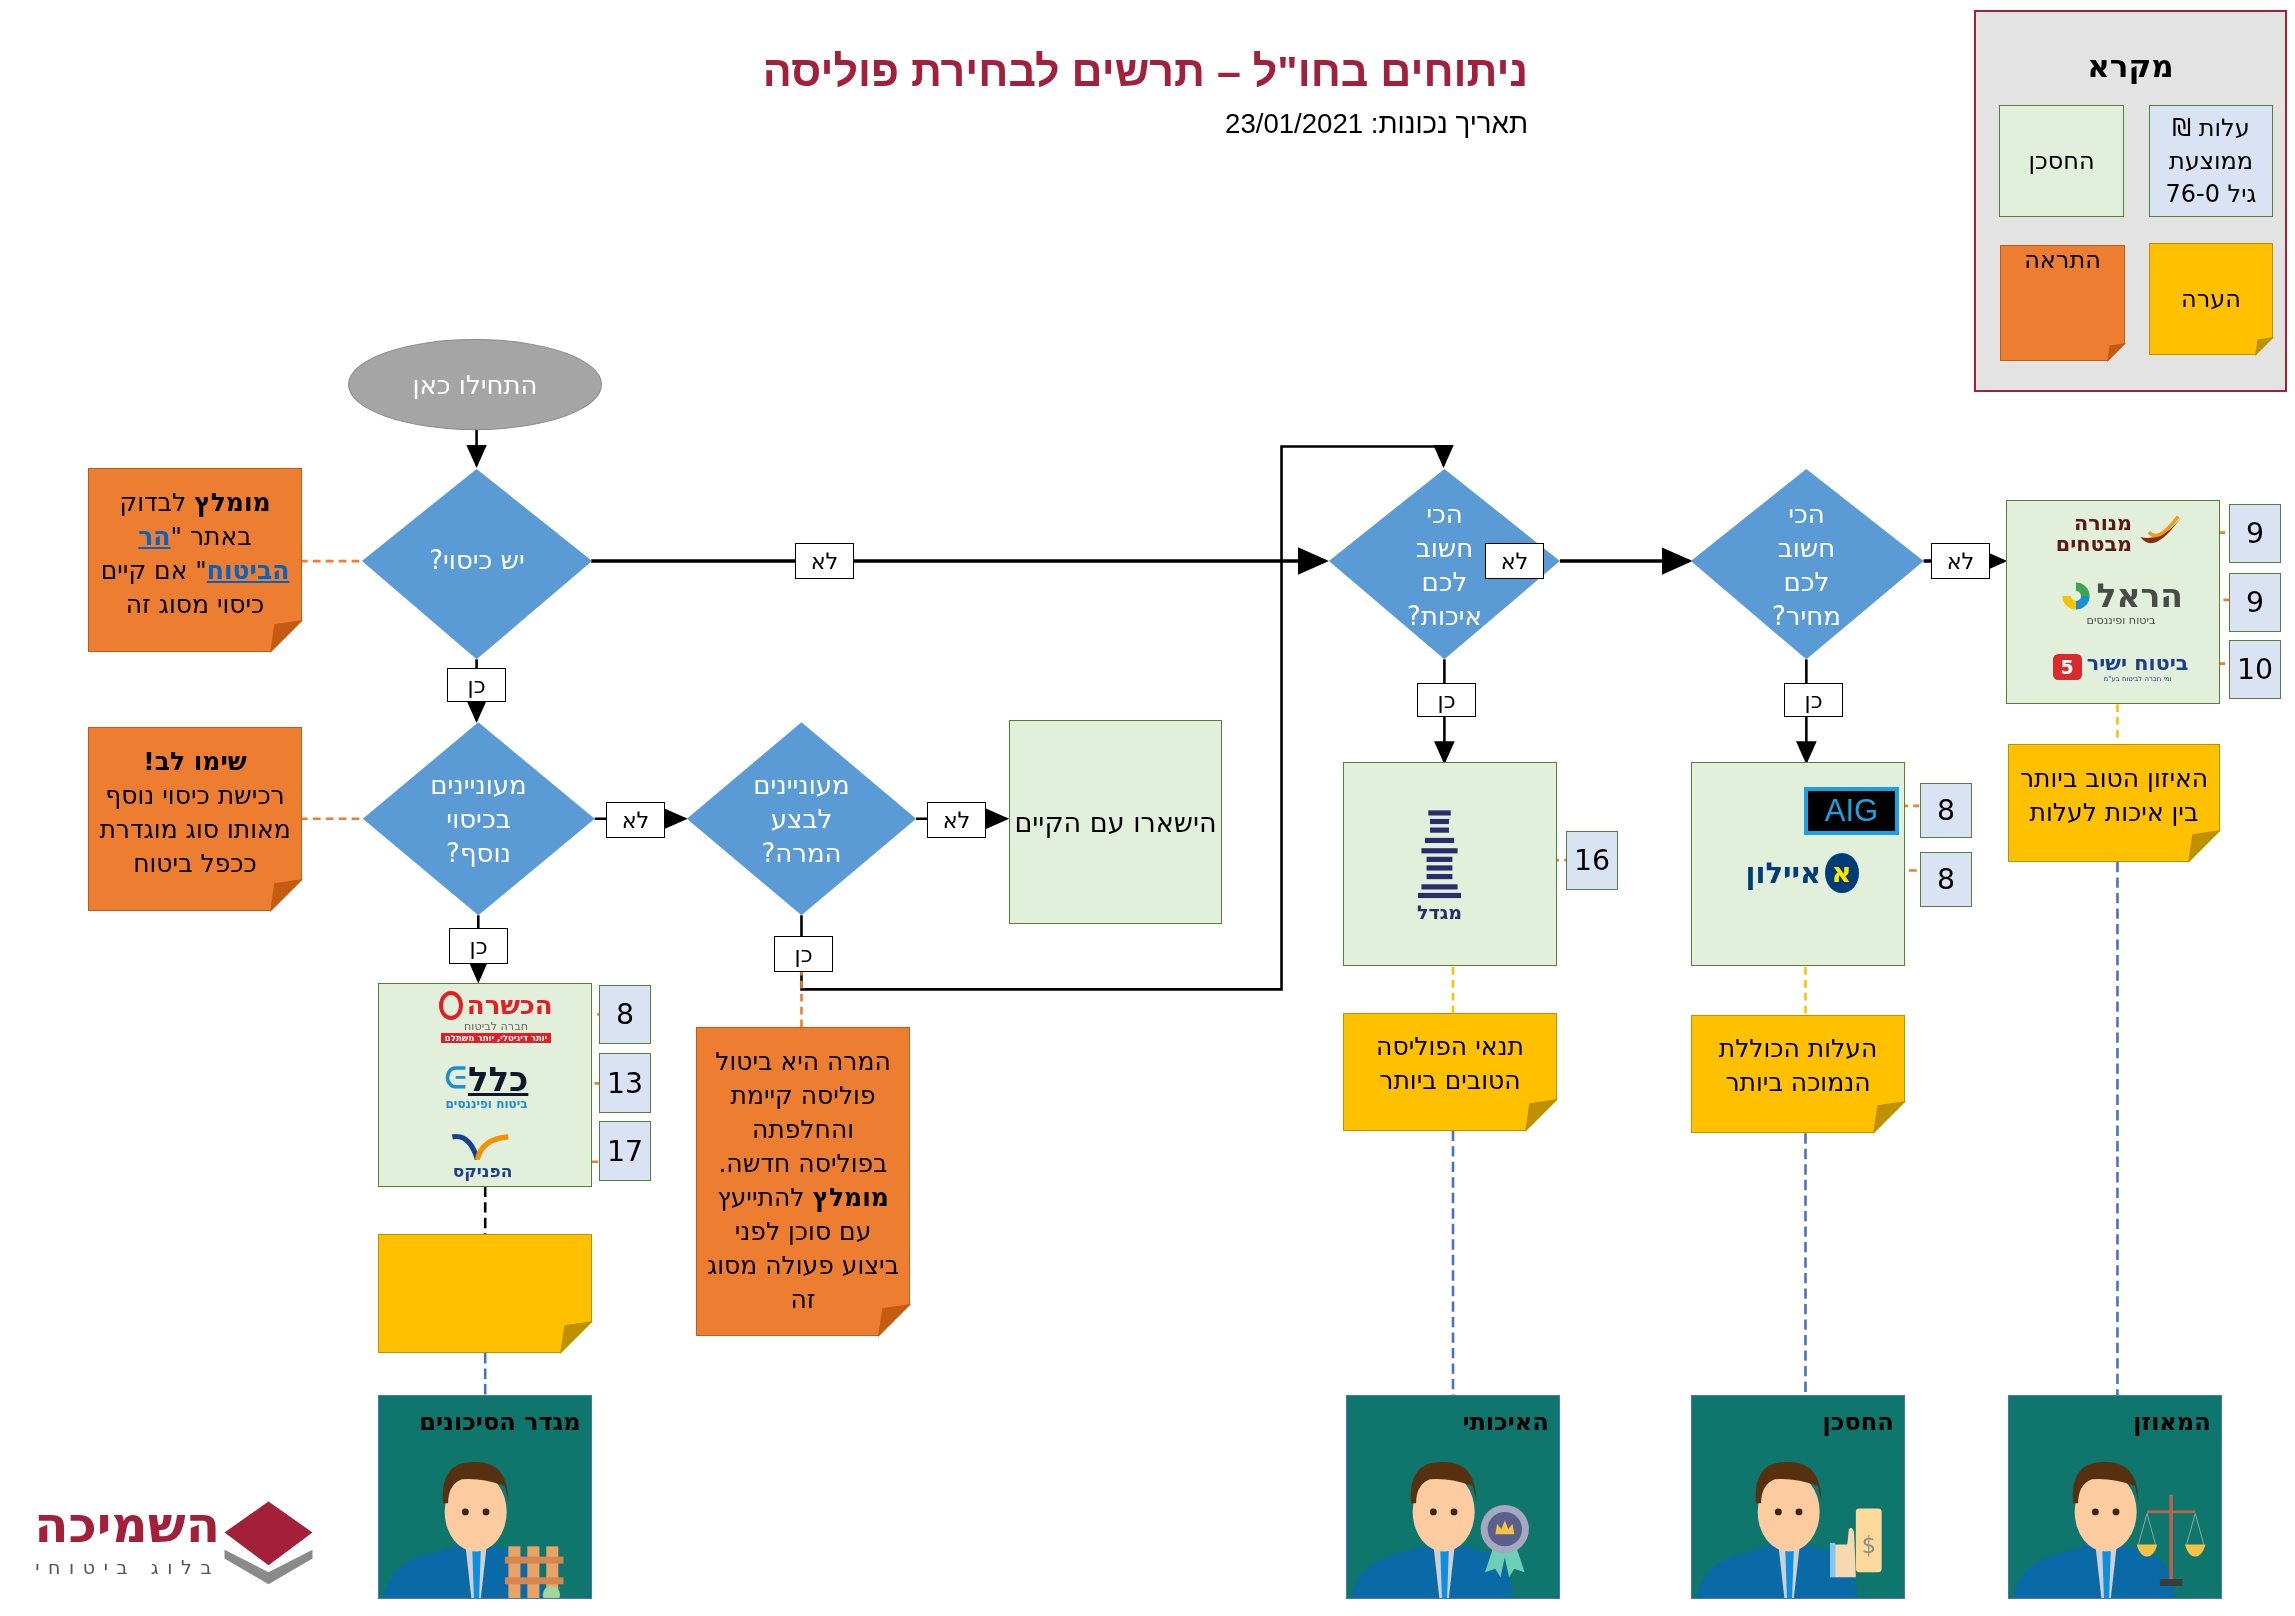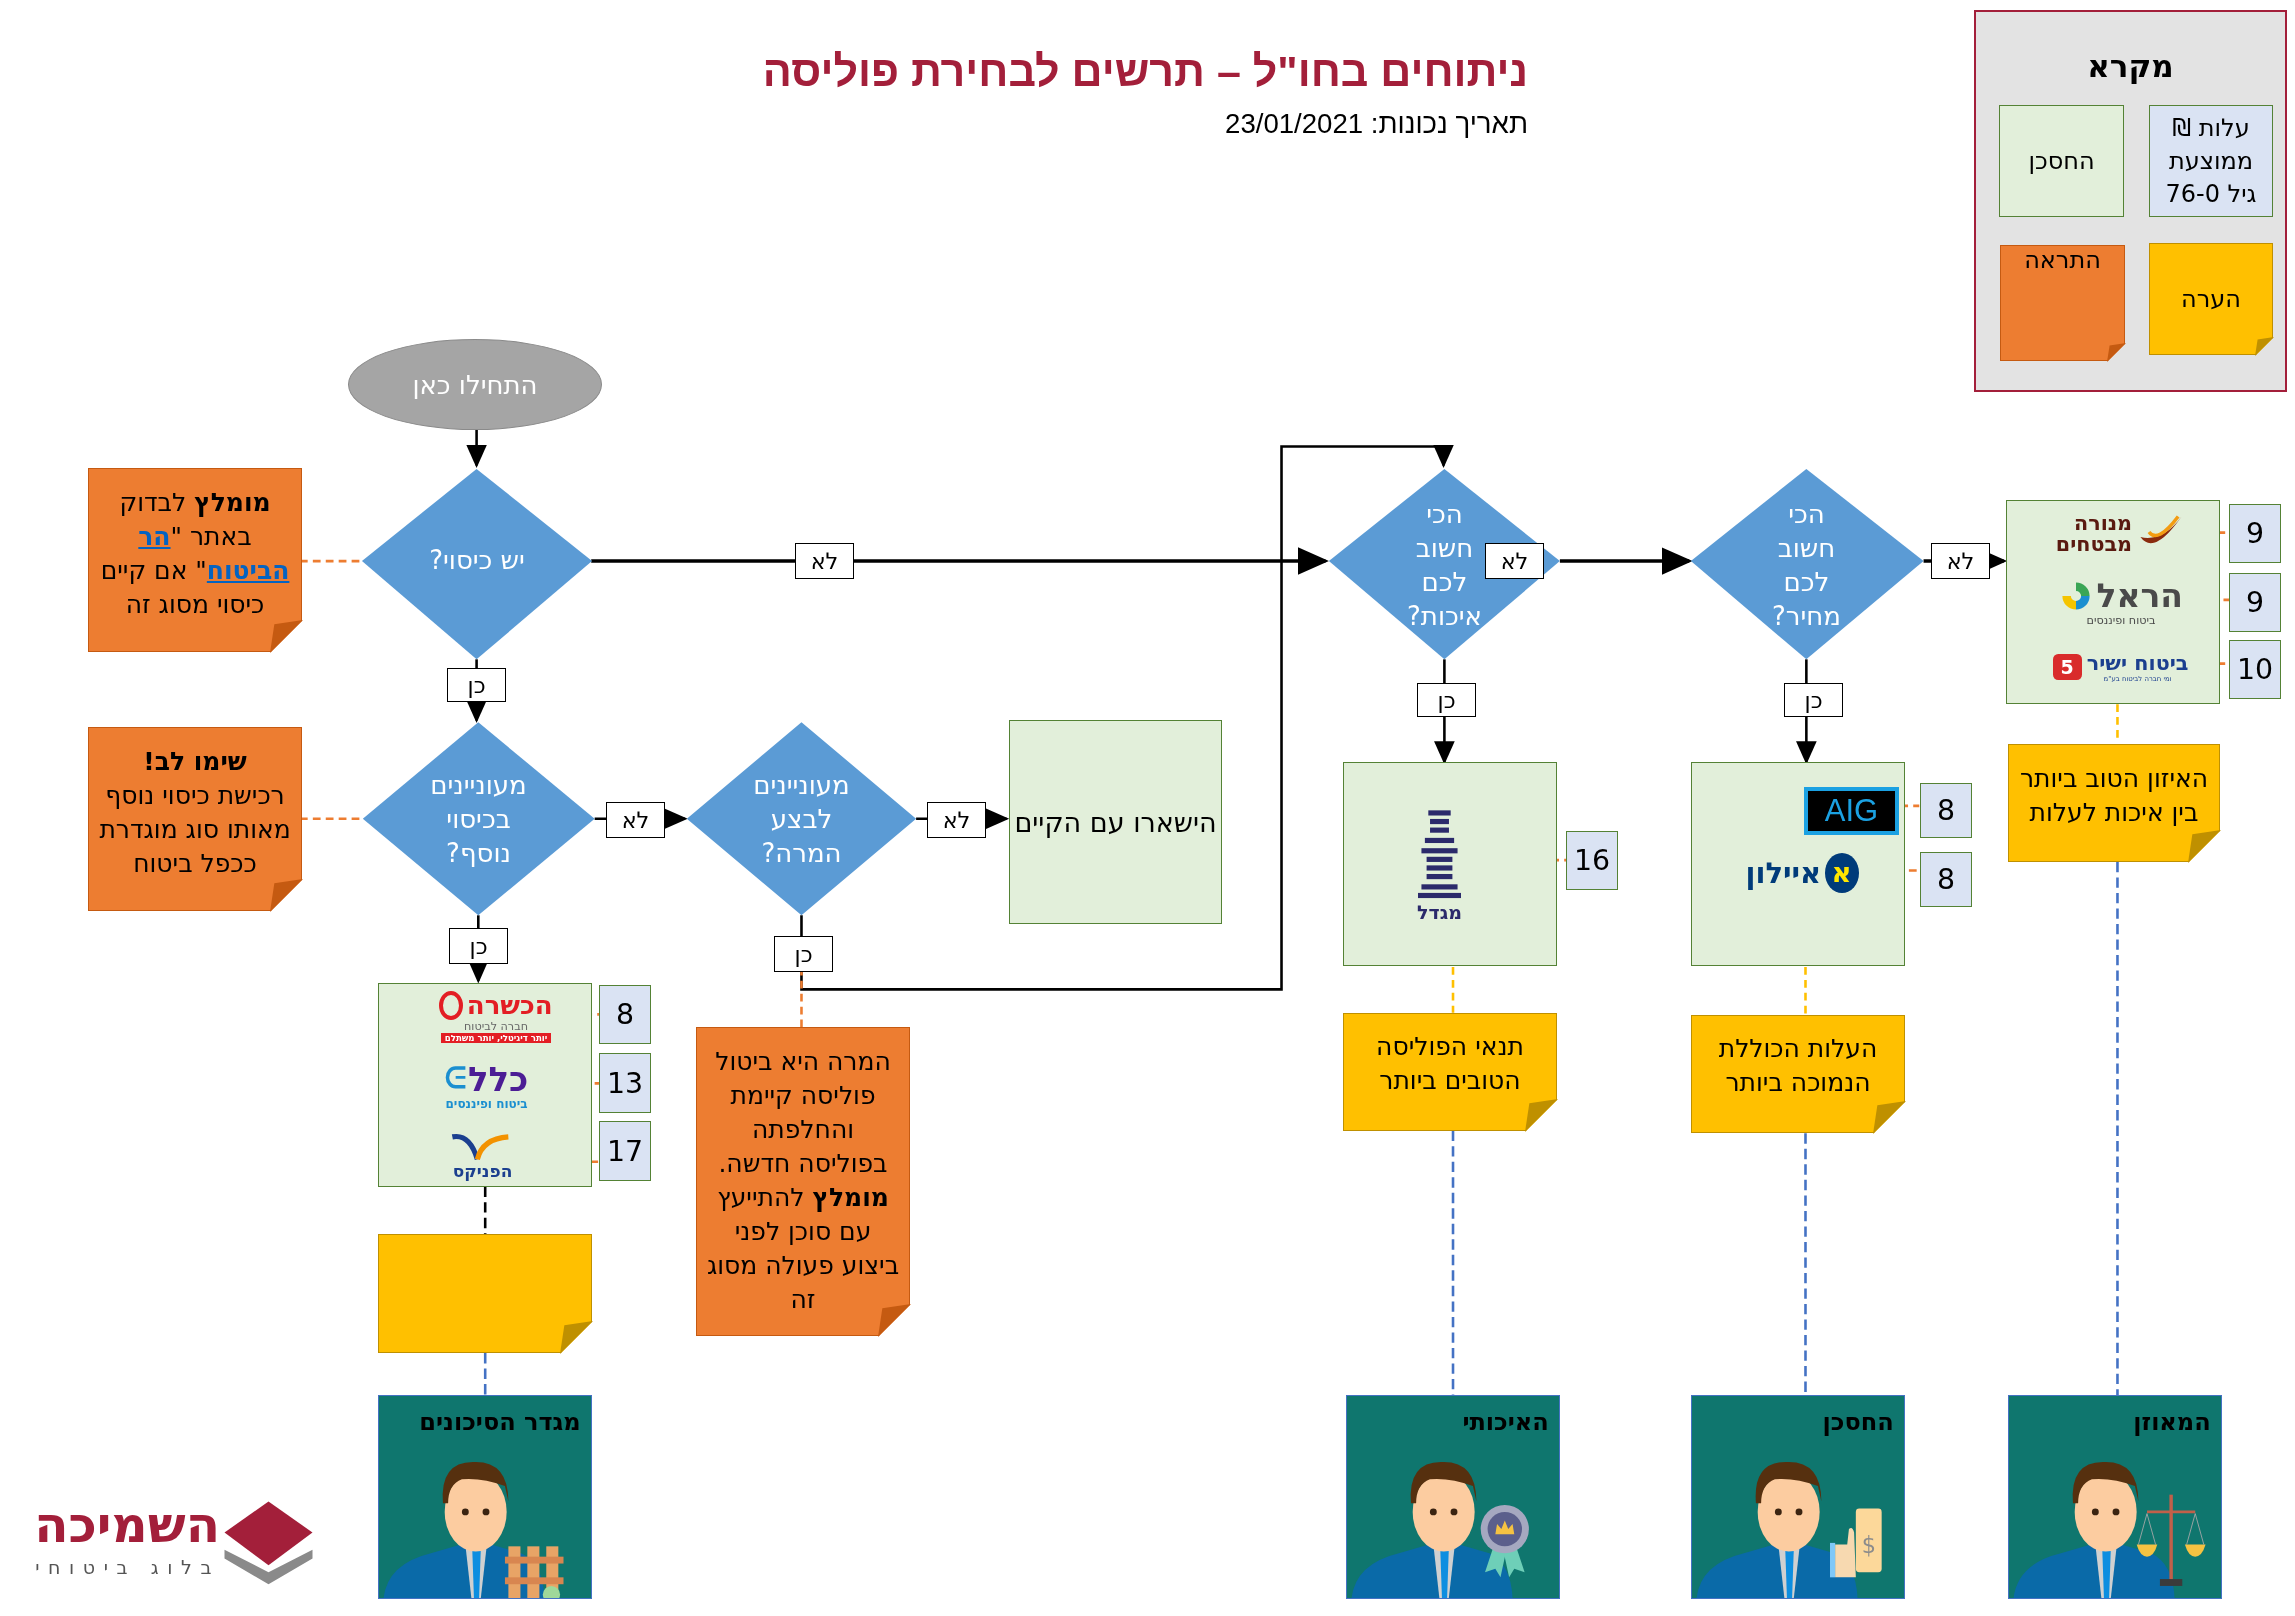--- a/index.html
+++ b/index.html
@@ -181,21 +181,21 @@
 <div class="logo" style="left:427px;top:990px;width:138px;height:53px;">
   <div style="display:flex;align-items:center;gap:3.4px;">
     <span style="color:#e31e24;font-size:26px;">הכשרה</span>
     <span style="display:inline-block;width:24px;height:29px;border-radius:50%;border:4.3px solid #e31e24;box-sizing:border-box;"></span>
   </div>
   <span style="color:#666;font-size:11.2px;font-weight:normal;">חברה לביטוח</span>
   <span style="background:#e31e24;color:#fff;font-size:8.6px;padding:0 3.4px;">יותר דיגיטלי, יותר משתלם</span>
 </div>
 <div class="logo" style="left:422px;top:1059px;width:129px;height:53px;">
   <div style="display:flex;align-items:center;gap:1.7px;">
-    <span style="color:#4c1d95;font-size:34px;line-height:36px;">כלל</span>
+    <span style="color:#0f172a;font-size:34px;line-height:36px;text-decoration:underline;">כלל</span>
     <span style="color:#1b8fd0;font-size:29px;">ᕮ</span>
   </div>
   <span style="color:#1b8fd0;font-size:12px;">ביטוח ופיננסים</span>
 </div>
 <div class="logo" style="left:422px;top:1125px;width:121px;height:60px;">
   <svg width="69" height="31" viewBox="0 0 80 36">
     <path d="M5,8 Q25,4 34,34" stroke="#1b3f8f" stroke-width="6" fill="none"></path>
     <path d="M34,34 Q40,10 70,8" stroke="#f39200" stroke-width="6" fill="none"></path>
   </svg>
   <span style="color:#1b3f8f;font-size:17px;">הפניקס</span>

